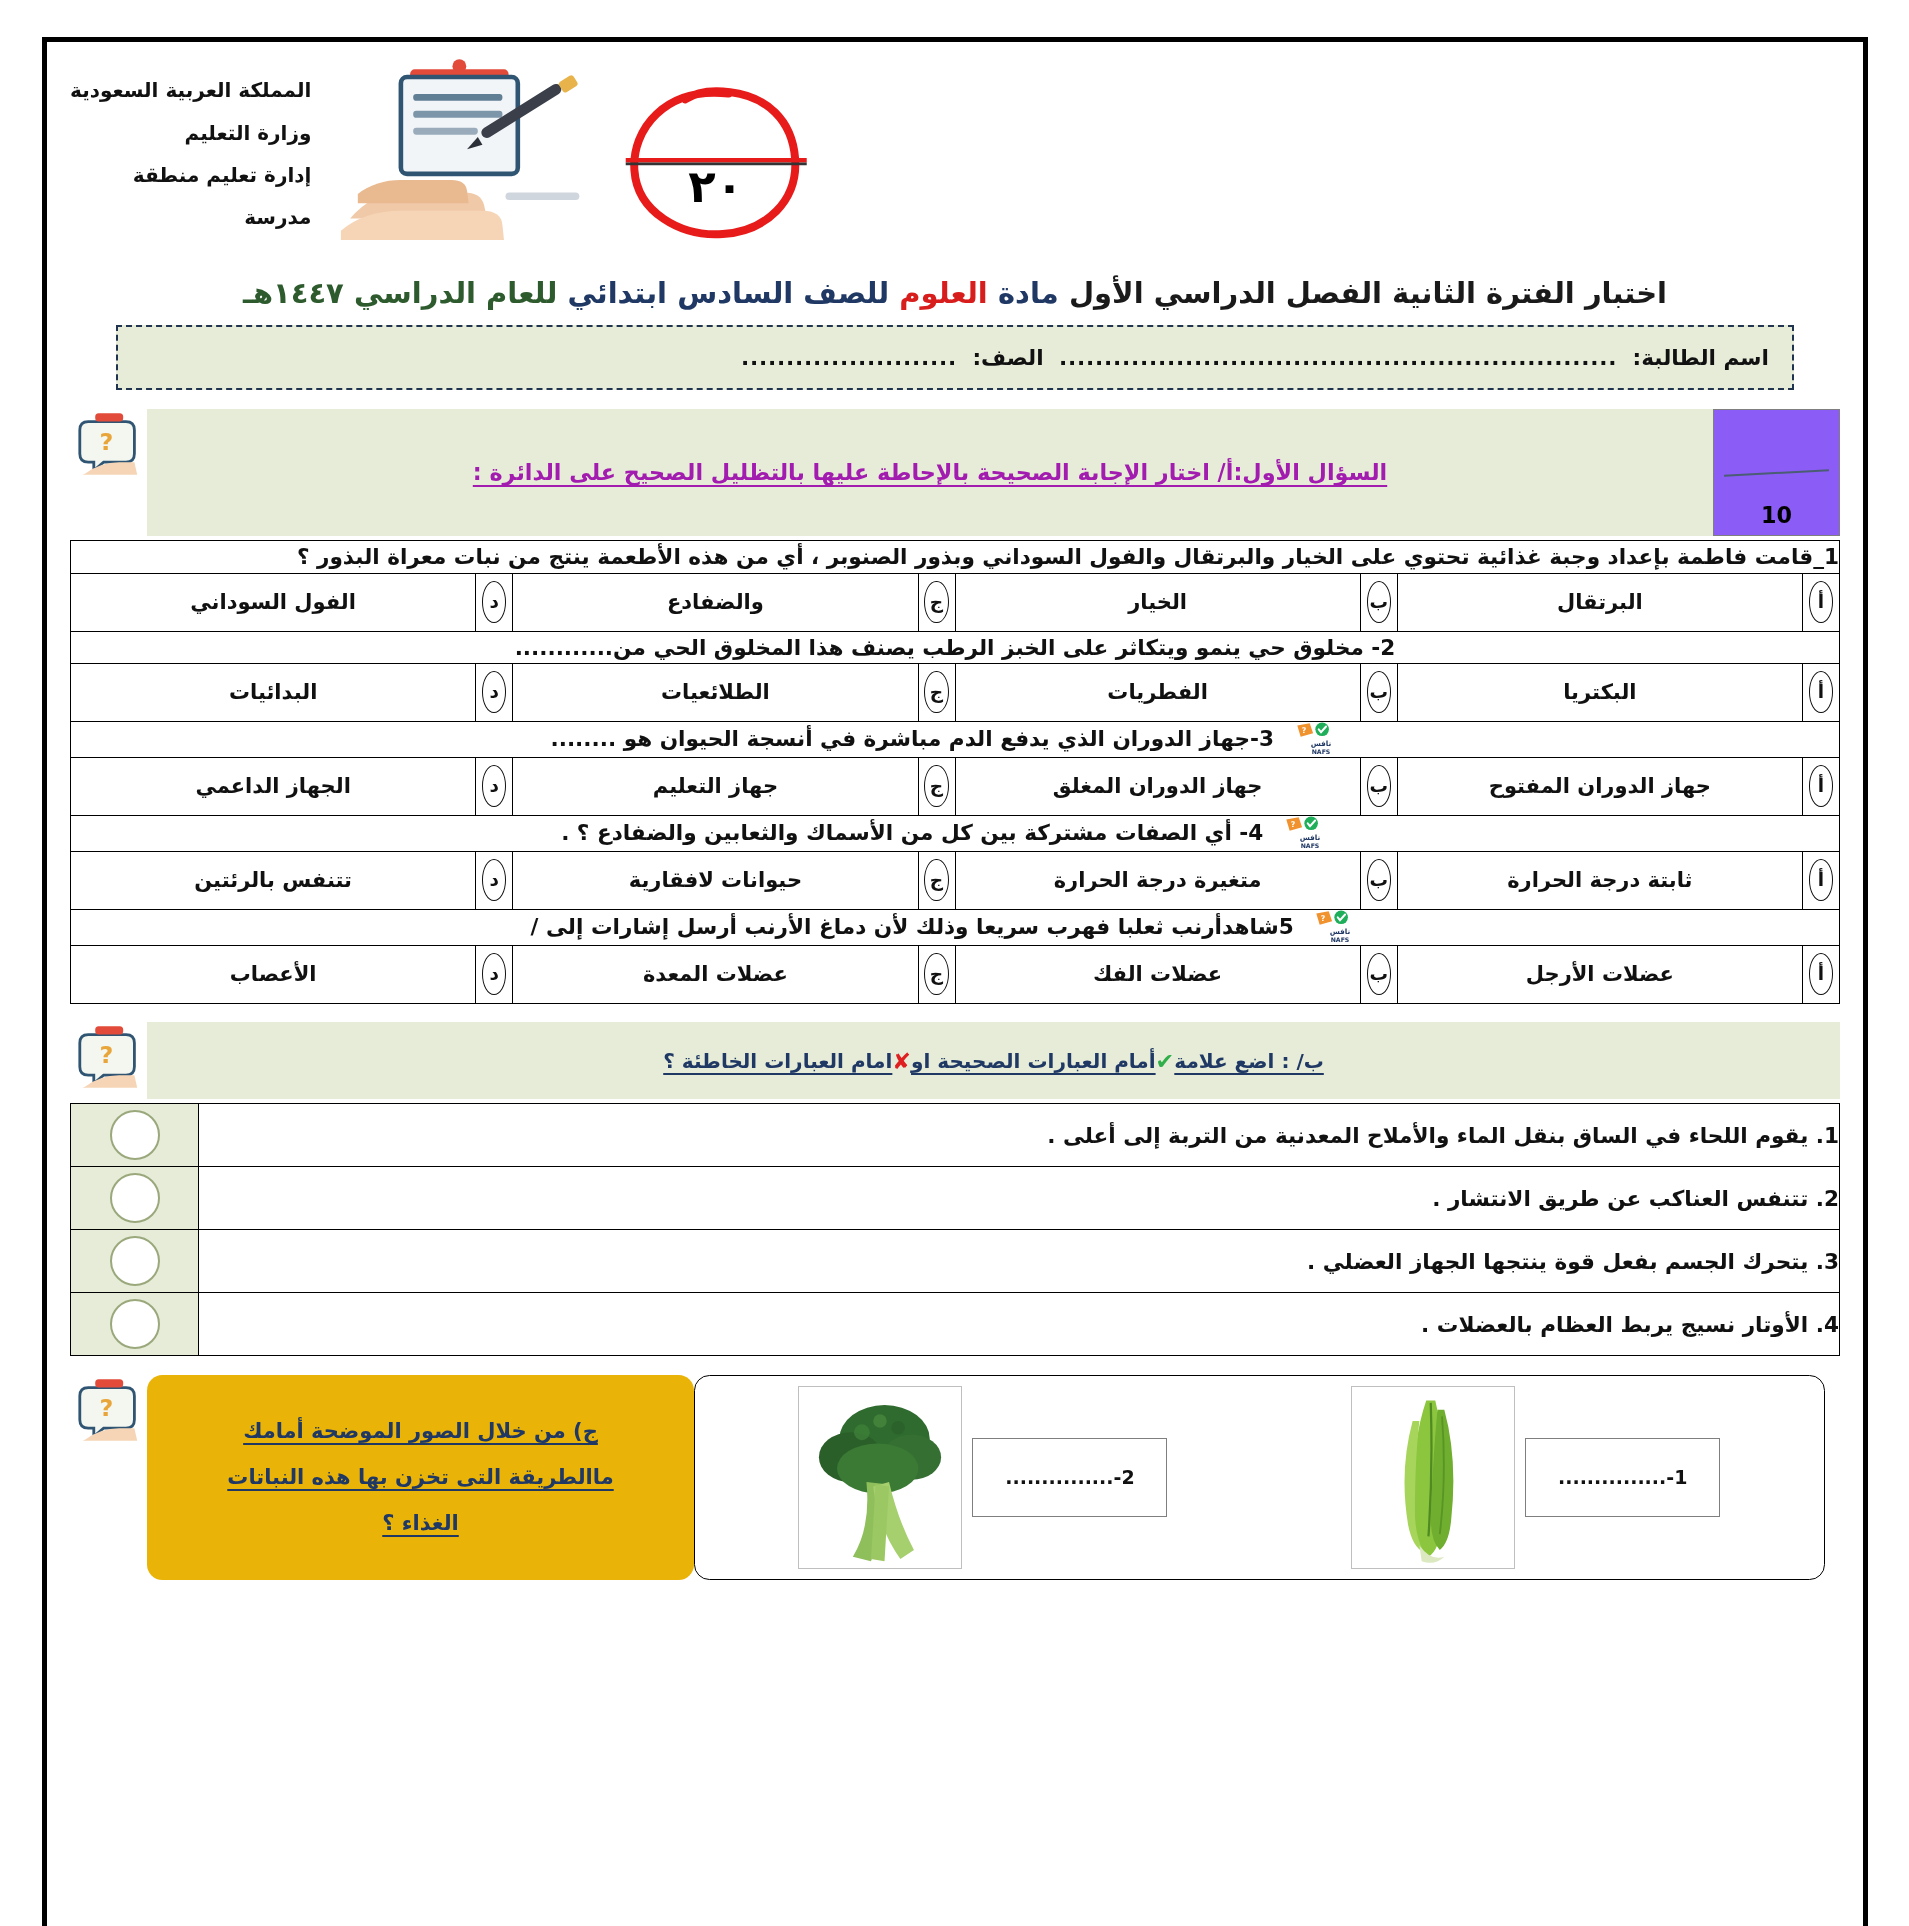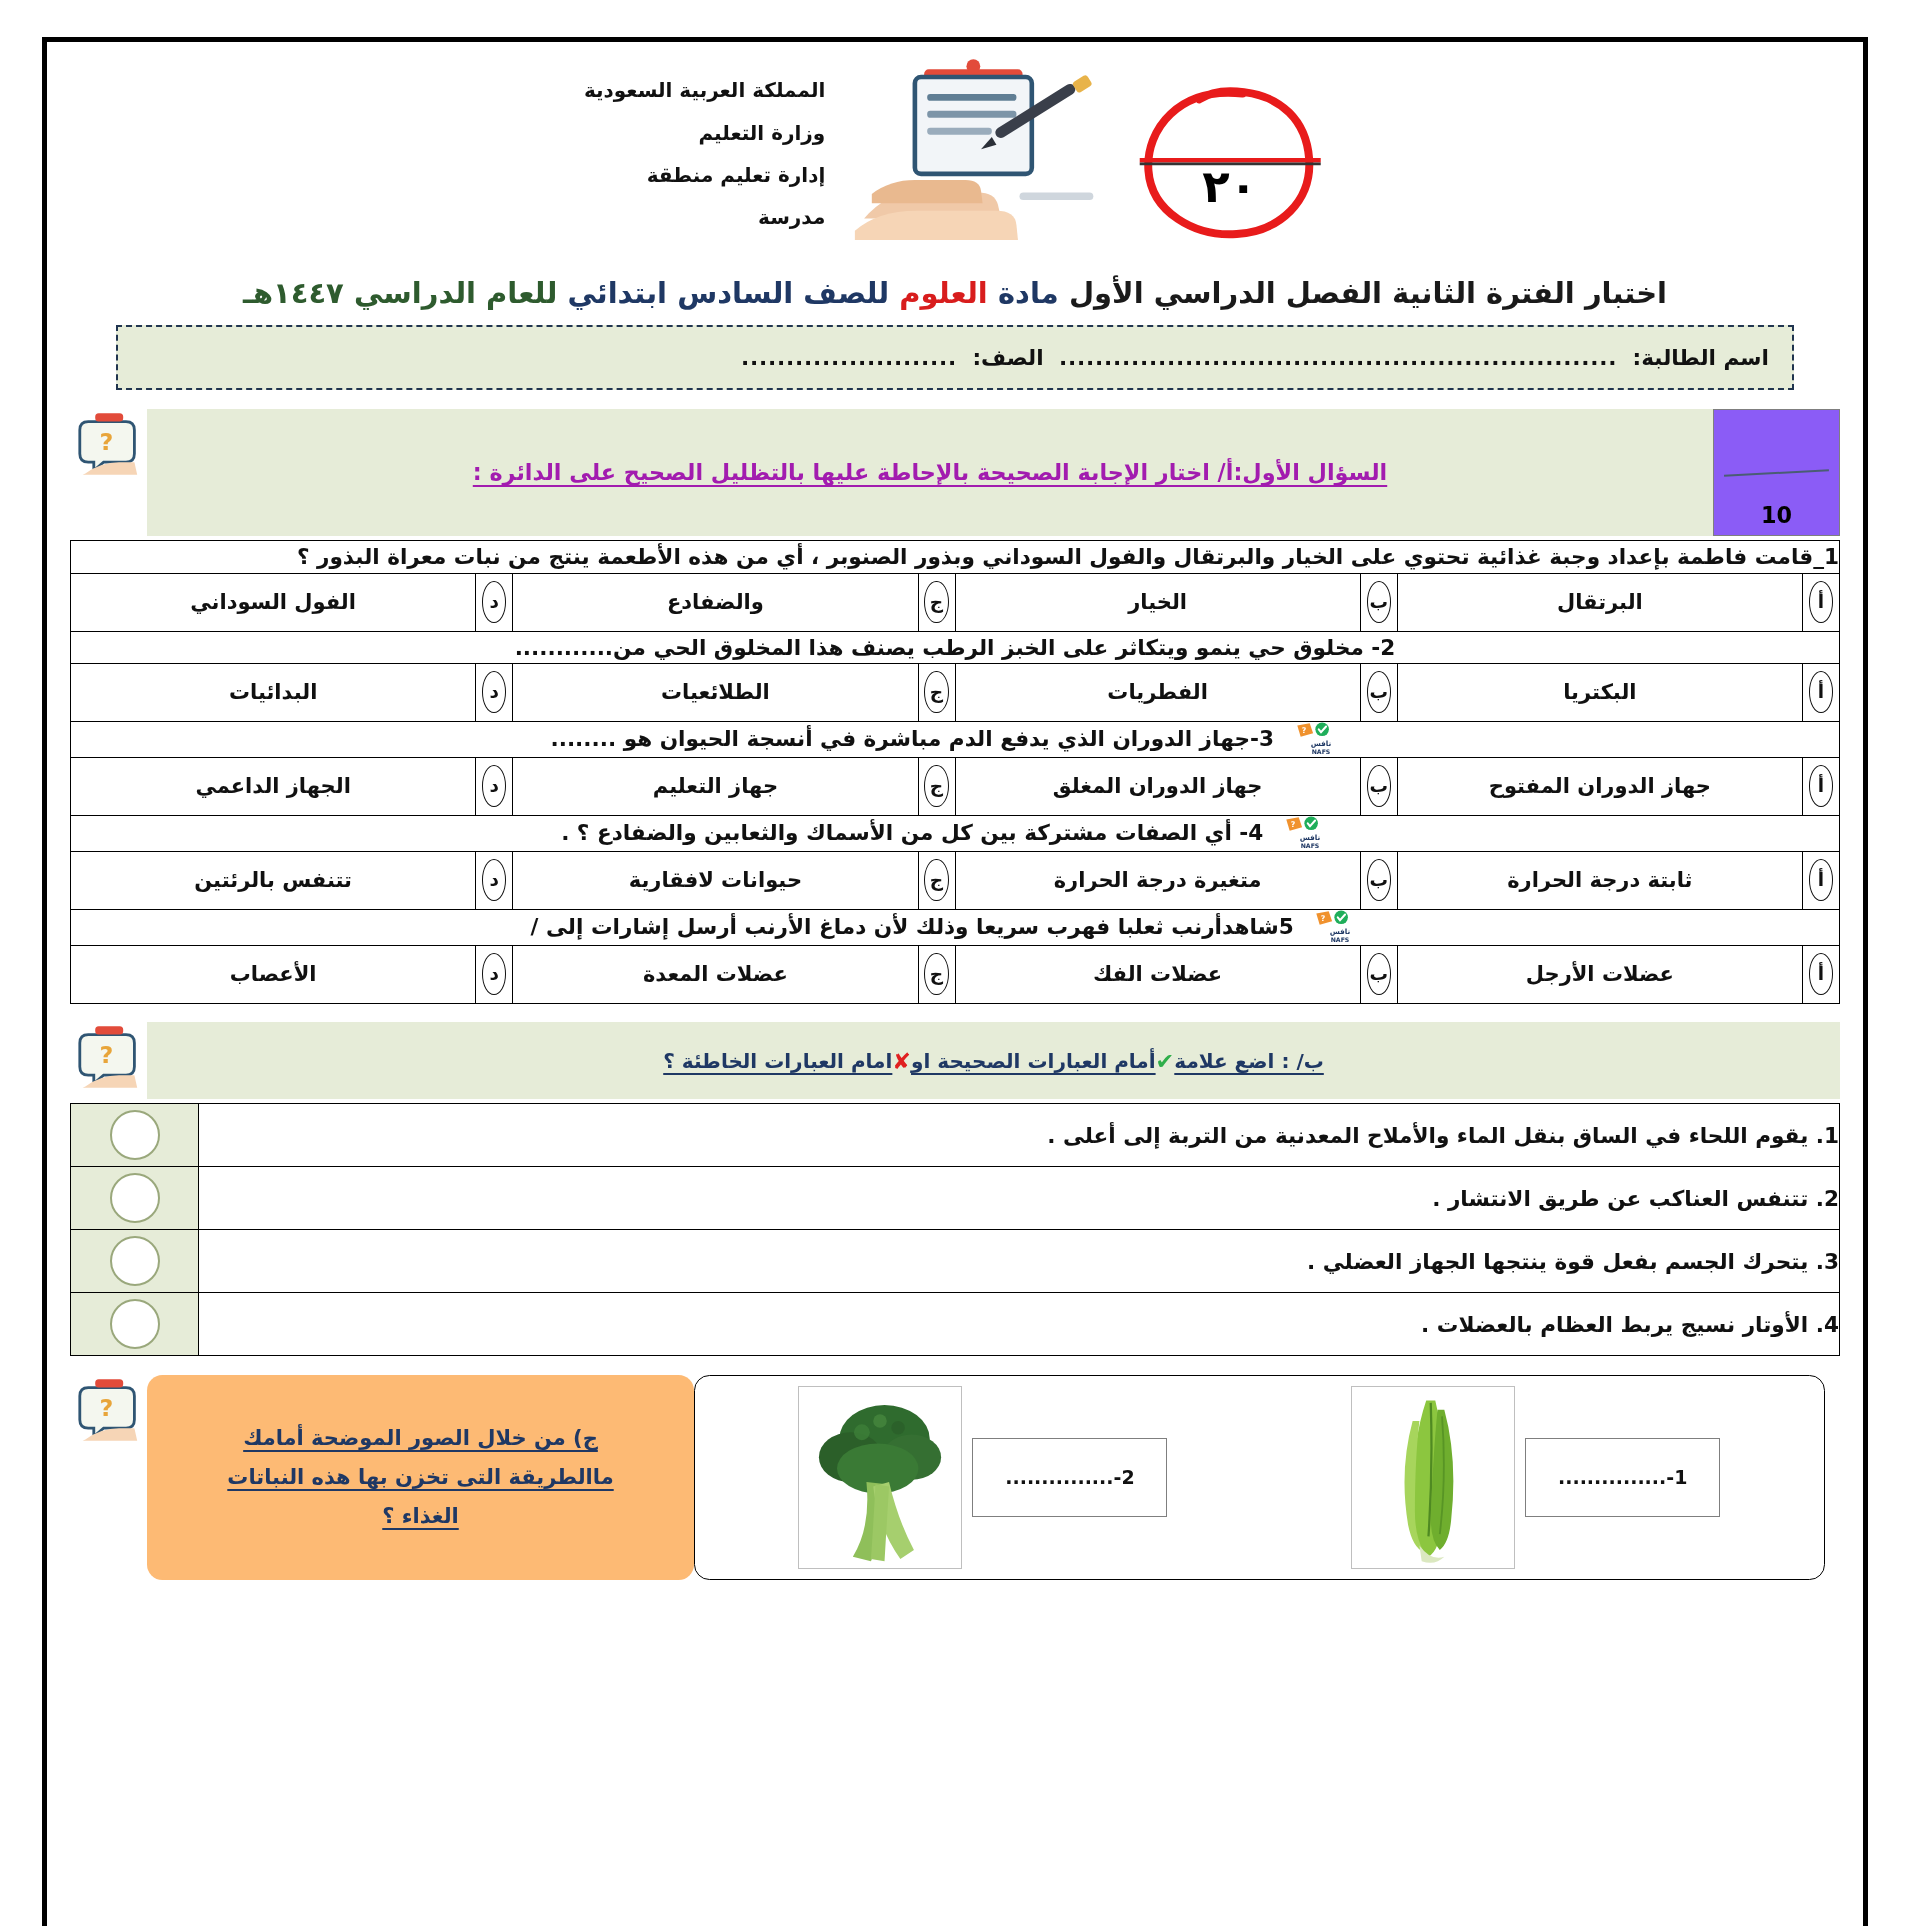--- a/index.html
+++ b/index.html
@@ -7,21 +7,21 @@
     font-family:"DejaVu Sans","Liberation Sans",sans-serif;
     width:1910px;height:2703px;position:relative;overflow:hidden;
   }
   .page-frame{
     position:absolute;left:42px;top:37px;width:1826px;height:2604px;
     border:5.4px solid #000;background:#fff;box-sizing:border-box;
   }
   .inner{position:absolute;left:0;top:0;right:0;bottom:0;padding:15.4px 23px;box-sizing:border-box;}
 
   
-  .hdr{display:flex;flex-direction:row-reverse;align-items:flex-start;justify-content:center;height:216px;}
+  .hdr{display:flex;flex-direction:row-reverse;align-items:flex-start;justify-content:flex-start;height:216px;}
   .hdr-right{text-align:right;padding-top:23px;padding-right:15.4px;}
   .hdr-right div{font-size:20px;font-weight:700;color:#111;line-height:1.0;margin-bottom:22.3px;white-space:nowrap;}
 
   .hdr-left{display:flex;flex-direction:row-reverse;align-items:flex-start;gap:15.4px;}
 
   .clipboard-illu{position:relative;width:277px;height:200px;}
 
   .grade-circle{
     position:relative;width:193px;height:181px;margin-top:11.6px;
   }
@@ -120,22 +120,22 @@
   }
   .tf-circle-cell{width:127px;background:#e6ecd8;text-align:center;vertical-align:middle;}
   .tf-circle{
     display:inline-block;width:46px;height:46px;border-radius:50%;
     border:2.3px solid #9aa87c;background:#fff;
   }
 
   
   .secc{display:flex;flex-direction:row-reverse;margin-top:18.5px;align-items:stretch;}
   .secc-banner{
-    width:547px;background:#fdba74;border-radius:15.4px;display:flex;flex-direction:column;
-    align-items:center;justify-content:center;padding:11.6px 15.4px;box-sizing:border-box;gap:11px;
+    width:547px;background:#eab308;border-radius:15.4px;display:flex;flex-direction:column;
+    align-items:center;justify-content:center;padding:11.6px 15.4px;box-sizing:border-box;gap:18px;
   }
   .secc-banner div{
     font-size:21px;font-weight:700;color:#1f3864;direction:rtl;text-align:center;
     text-decoration:underline;text-underline-offset:5.4px;text-decoration-thickness:2.3px;line-height:1.35;
   }
   .secc-imgs{
     flex:1;margin-left:0;margin-right:15.4px;border:1.9px solid #000;border-radius:15.4px;
     display:flex;flex-direction:row-reverse;align-items:center;justify-content:space-around;
     padding:10px 15.4px;box-sizing:border-box;gap:7.7px;
   }

